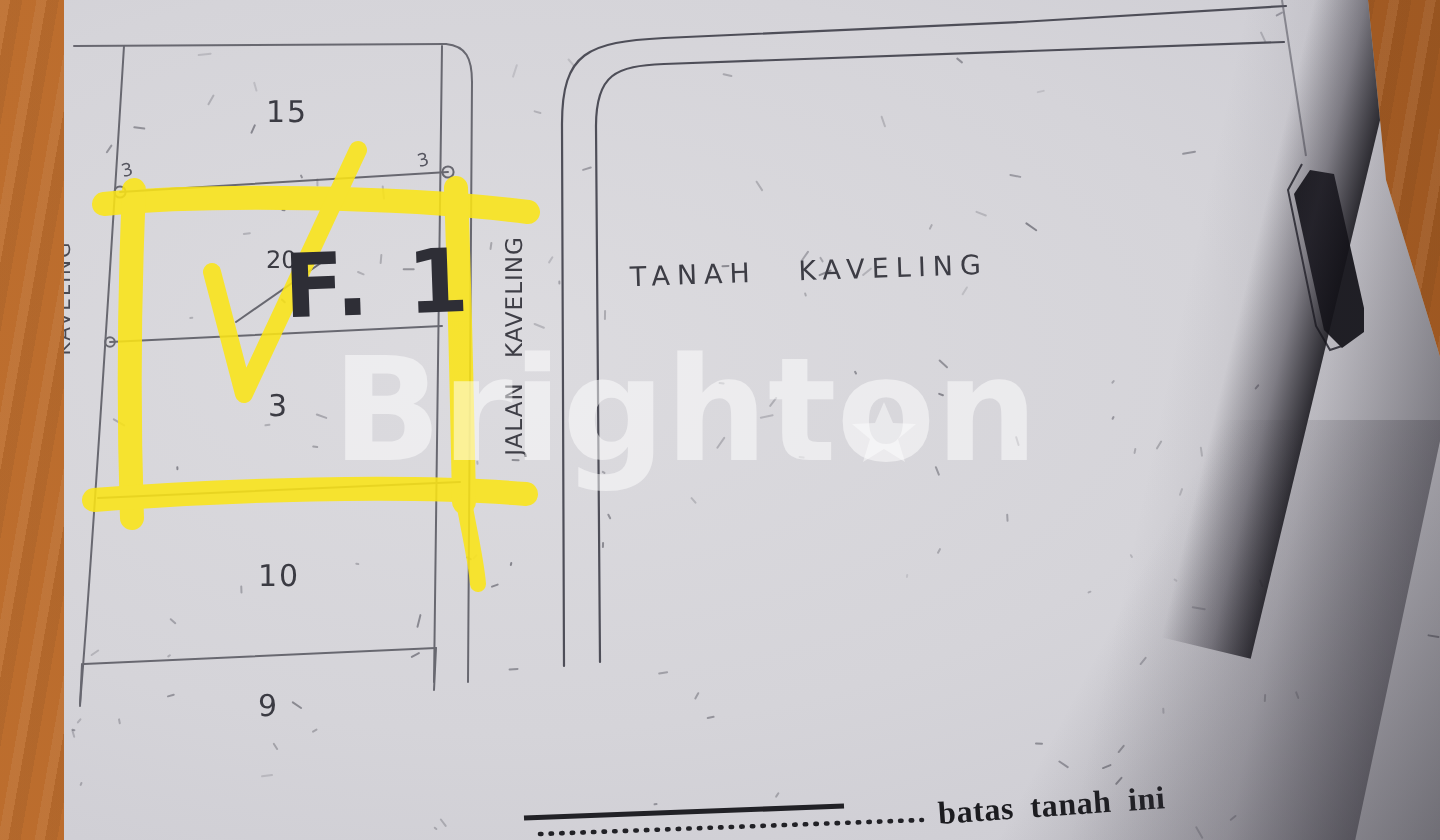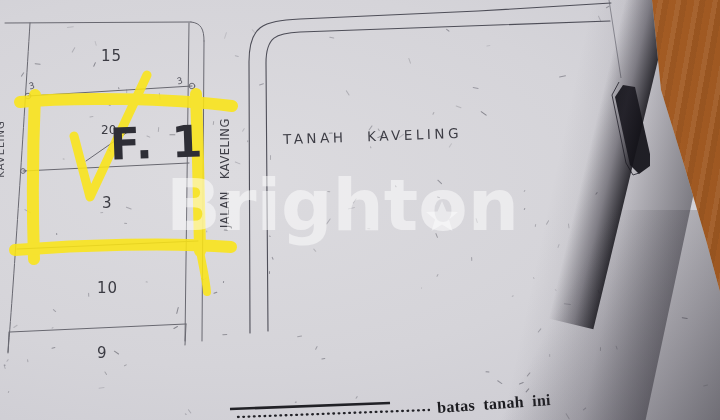--- a/index.html
+++ b/index.html
@@ -9,20 +9,21 @@
       repeating-linear-gradient(100deg, rgba(255,255,255,0.06) 0 5px, rgba(0,0,0,0.05) 5px 11px, rgba(255,255,255,0.0) 11px 18px),
       linear-gradient(95deg,#bd6e2e 0%,#b2662a 55%,#9d5721 100%);
   }
   .photo{position:relative;width:720px;height:420px;}
 
   
   .paper{
     position:absolute;inset:0;
     background:radial-gradient(ellipse at 32% 42%, #dcdbdf 0%, #d5d4d9 55%, #cbcad1 100%);
     clip-path:polygon(0 0,652px 0,661px 90px,684px 165px,706px 240px,720px 292px,720px 420px,0 420px);
+    margin-left:32px;
   }
   .speck{position:absolute;width:1.2px;background:#3f3f4a;border-radius:1px;}
 
   svg.layer{position:absolute;left:0;top:0;}
 
   
   .lbl{position:absolute;color:#3b3b43;line-height:1;white-space:nowrap;}
   .plot-num{font-size:15px;letter-spacing:1px;}
   .plot-num-sm{font-size:12px;}
   .unit{left:110px;top:121px;font-size:44px;font-weight:bold;letter-spacing:2px;color:#2e2e36;transform:rotate(-2deg);}

